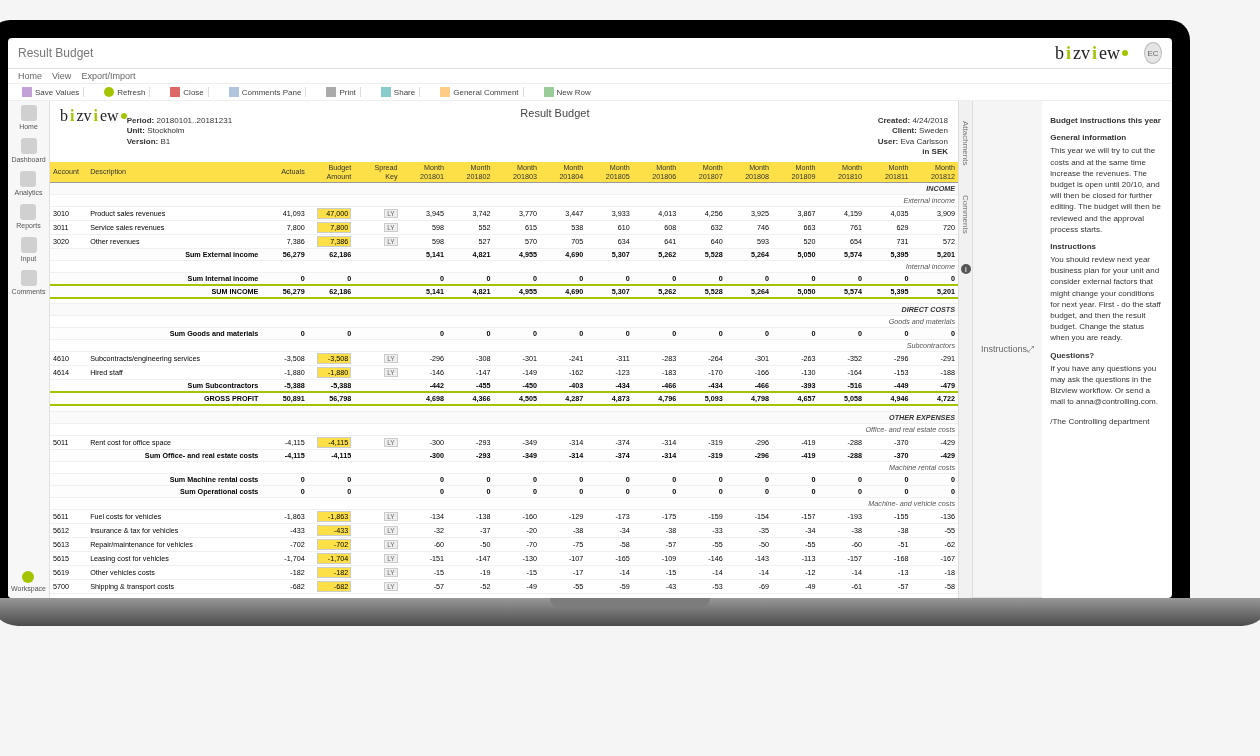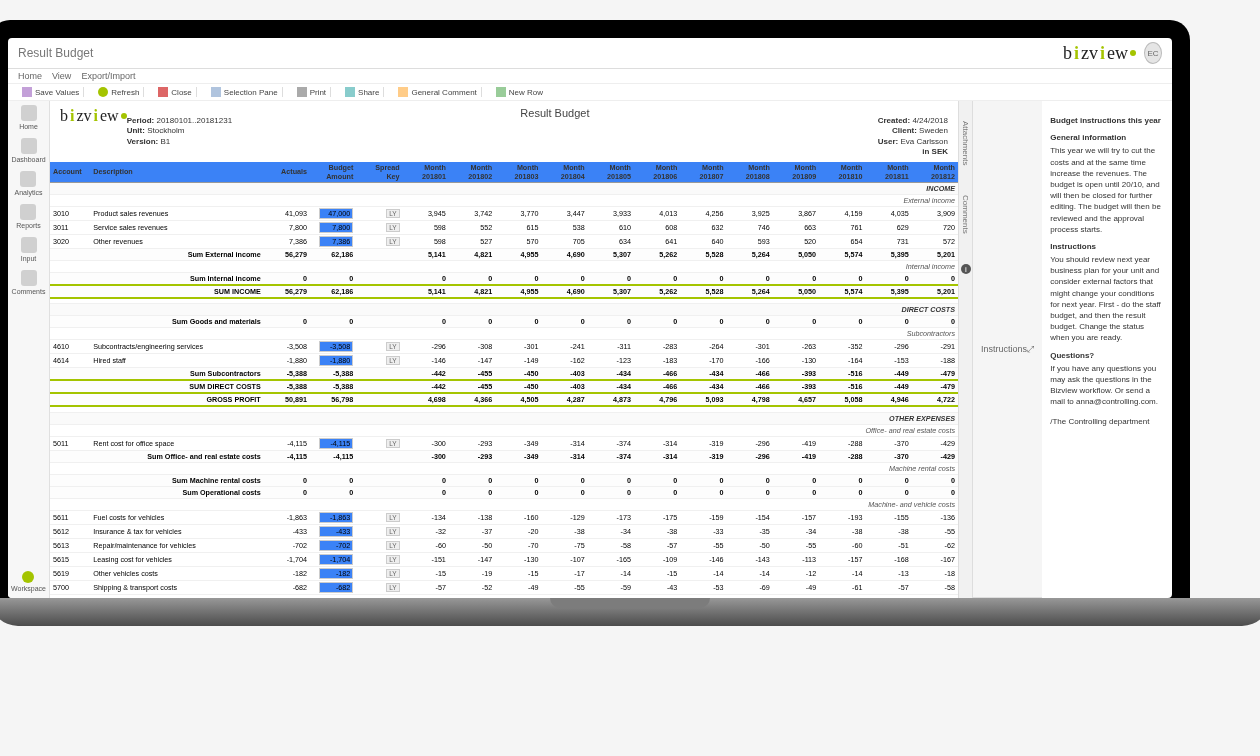--- a/index.html
+++ b/index.html
@@ -8,24 +8,24 @@
 .screen { background: #fff; border-radius: 4px; overflow: hidden; height: 560px; display: flex; flex-direction: column; font-size: 8px; }
 .laptop-base { width: 1280px; height: 28px; background: linear-gradient(180deg,#989898 0%, #6a6a6a 60%, #4c4c4c 100%); border-radius: 0 0 36px 36px; margin: 0 auto; position: relative; }
 .laptop-base::before { content:""; position:absolute; left:50%; top:0; transform:translateX(-50%); width:160px; height:10px; background:#7c7c7c; border-radius:0 0 10px 10px; }
 
 
 .titlebar { display:flex; align-items:center; justify-content:space-between; padding:4px 10px; border-bottom:1px solid #ddd; }
 .titlebar .title { color:#777; font-size:12px; }
 .logo { font-family: Georgia, serif; font-size:18px; color:#222; display:flex; align-items:center; gap:2px; }
 .logo .brand-accent { color:#a4c400; font-weight:bold; }
 .logo .dot { width:6px; height:6px; background:#a4c400; border-radius:50%; display:inline-block; }
-.avatar { width:18px; height:22px; border-radius:50%; background:#e5e5e5; border:1px solid #bbb; font-size:8px; display:flex; align-items:center; justify-content:center; color:#666; margin-left:8px; }
+.avatar { width:18px; height:22px; border-radius:50%; background:#e5e5e5; border:1px solid #bbb; font-size:8px; display:flex; align-items:center; justify-content:center; color:#666; margin-left:16px; }
 
 .menubar { display:flex; gap:10px; padding:2px 10px; color:#666; font-size:9px; border-bottom:1px solid #eee; }
-.toolbar { display:flex; gap:10px; padding:3px 10px; font-size:8px; color:#444; align-items:center; border-bottom:1px solid #eee; }
+.toolbar { display:flex; gap:16px; padding:3px 10px; font-size:8px; color:#444; align-items:center; border-bottom:1px solid #eee; }
 .toolbar .tool { display:flex; align-items:center; gap:3px; padding:0 4px; border-right:1px solid #ddd; }
 .toolbar .tool:last-child { border-right:none; }
 .ico { width:10px; height:10px; display:inline-block; }
 
 .body { display:flex; flex:1; overflow:hidden; }
 
 
 .rail { width:42px; background:#f7f7f7; border-right:1px solid #e0e0e0; display:flex; flex-direction:column; align-items:center; padding-top:4px; gap:8px; }
 .rail-item { display:flex; flex-direction:column; align-items:center; gap:2px; color:#555; font-size:7px; cursor:pointer; }
 .rail-ico { width:16px; height:16px; background:#d0d0d0; border-radius:3px; }
@@ -35,26 +35,26 @@
 
 .main { flex:1; overflow:auto; position:relative; }
 .sheet-header { display:flex; padding:6px 10px 4px 10px; align-items:flex-start; justify-content:space-between; }
 .sheet-header .logo2 { font-family: Georgia, serif; font-size:16px; }
 .meta { font-size:8px; color:#333; line-height:1.3;margin-top:9px; }
 .meta b { font-weight:bold; }
 .center-title { font-size:11px; color:#444; text-align:center; flex:1; }
 
 table.grid { border-collapse: collapse; width:100%; font-size:7.2px; }
 table.grid th, table.grid td { padding:1px 3px; white-space:nowrap; text-align:right; border-bottom:1px solid #f0f0f0; }
-table.grid th { background:#3b82f6; color:#333; font-weight:bold; text-align:right; border-bottom:1px solid #999; }
+table.grid th { background:#fde047; color:#333; font-weight:normal; text-align:right; border-bottom:1px solid #999; }
 table.grid th.left, table.grid td.left { text-align:left; }
 .col-acct { width:26px; text-align:left; }
 .col-desc { width:150px; text-align:left; }
 .col-num { width:40px; }
-.input-cell { background:#3b82f6; border:1px solid #ccc; display:inline-block; padding:0 2px; min-width:34px; text-align:right; }
+.input-cell { background:#fde047; border:1px solid #ccc; display:inline-block; padding:0 2px; min-width:34px; text-align:right; }
 .ly { background:#eee; border:1px solid #ccc; font-size:6.5px; padding:0 2px; color:#666; }
 .section { font-weight:bold; font-style:italic; color:#333; background:#fafafa; text-align:left; }
 .subsection { font-style:italic; color:#555; text-align:left; }
 .sumrow td { font-weight:bold; border-top:1px solid #aaa; border-bottom:1px solid #999; background:#fdfdfd; }
 .sumrow.heavy td { border-top:2px solid #a4c400; border-bottom:2px solid #a4c400; }
 .desc-sum { text-align:right; font-weight:bold; }
 
 
 .right { width:200px; border-left:1px solid #ddd; display:flex; }
 .vtab { width:14px; background:#f1f1f1; border-left:1px solid #ddd; display:flex; flex-direction:column; align-items:center; padding-top:20px; gap:30px; }
@@ -101,21 +101,21 @@
   <div class="tool">
             <span class="ico" style="background:#a4c400;border-radius:50%"></span>
             <span>Refresh</span>
           </div>
   <div class="tool">
             <span class="ico" style="background:#d66"></span>
             <span>Close</span>
           </div>
   <div class="tool">
             <span class="ico" style="background:#b0c4de"></span>
-            <span>Selection Pane</span>
+            <span>Comments Pane</span>
           </div>
   <div class="tool">
             <span class="ico" style="background:#aaa"></span>
             <span>Print</span>
           </div>
   <div class="tool">
             <span class="ico" style="background:#8cc"></span>
             <span>Share</span>
           </div>
   <div class="tool">
@@ -332,20 +332,23 @@
                   <td>5,574</td>
                   <td>5,395</td>
                   <td>5,201</td>
                 </tr>
                 <tr>
                   <td colspan="17" style="height:6px"></td>
                 </tr>
                 <tr>
                   <td colspan="17" class="section">DIRECT COSTS</td>
                 </tr>
+                <tr>
+                  <td colspan="17" class="subsection">Goods and materials</td>
+                </tr>
                 <tr class="sumrow">
     <td></td>
                   <td class="desc-sum">Sum Goods and materials</td>
                   <td>0</td>
                   <td>0</td>
                   <td></td>
                   <td>0</td>
                   <td>0</td>
                   <td>0</td>
                   <td>0</td>
@@ -395,39 +398,20 @@
                   <td>-170</td>
                   <td>-166</td>
                   <td>-130</td>
                   <td>-164</td>
                   <td>-153</td>
                   <td>-188</td>
                 </tr>
                 <tr class="sumrow">
     <td></td>
                   <td class="desc-sum">Sum Subcontractors</td>
-                  <td>-5,388</td>
-                  <td>-5,388</td>
-                  <td></td>
-                  <td>-442</td>
-                  <td>-455</td>
-                  <td>-450</td>
-                  <td>-403</td>
-                  <td>-434</td>
-                  <td>-466</td>
-                  <td>-434</td>
-                  <td>-466</td>
-                  <td>-393</td>
-                  <td>-516</td>
-                  <td>-449</td>
-                  <td>-479</td>
-                </tr>
-                <tr class="sumrow heavy">
-    <td></td>
-                  <td class="desc-sum">SUM DIRECT COSTS</td>
                   <td>-5,388</td>
                   <td>-5,388</td>
                   <td></td>
                   <td>-442</td>
                   <td>-455</td>
                   <td>-450</td>
                   <td>-403</td>
                   <td>-434</td>
                   <td>-466</td>
                   <td>-434</td>

